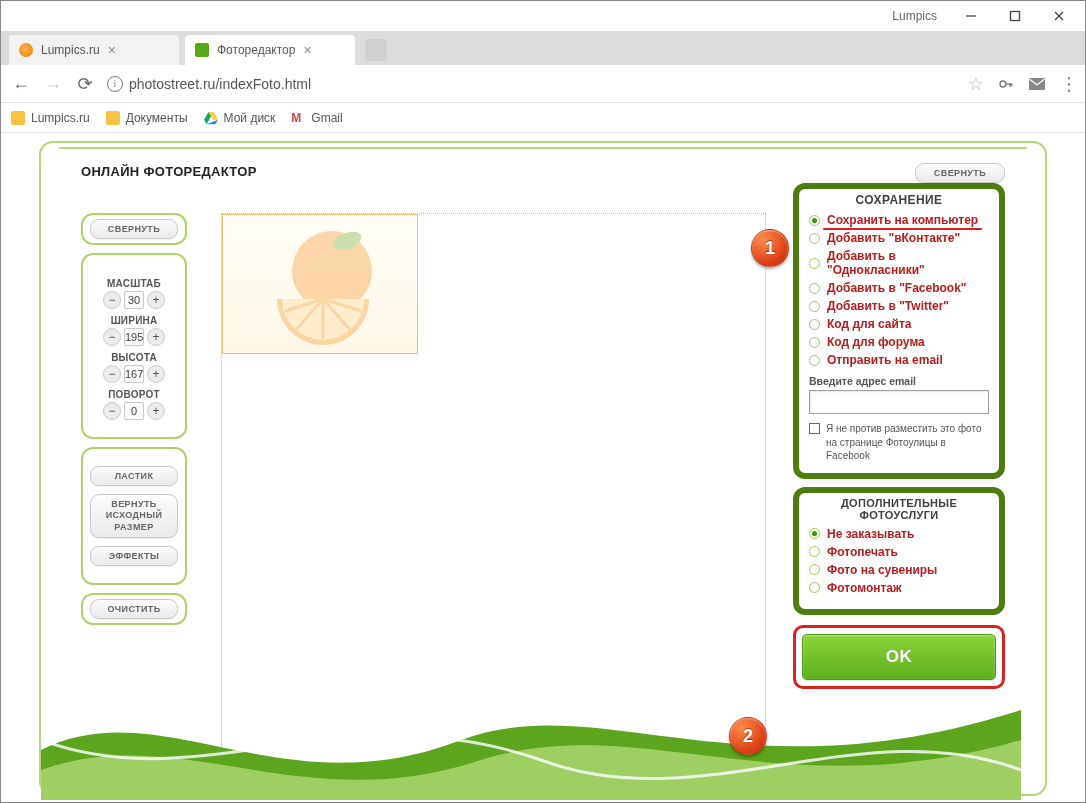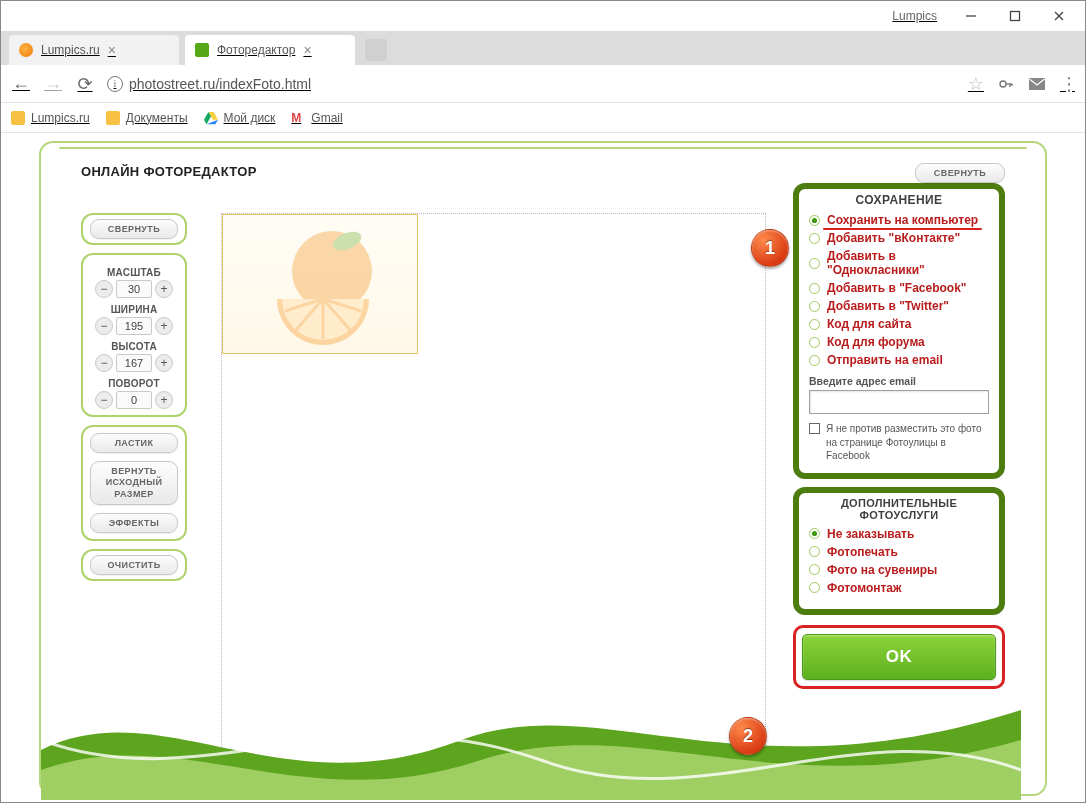--- a/index.html
+++ b/index.html
@@ -1,19 +1,19 @@
 <!DOCTYPE html>
 <html><head>
 <meta charset="utf-8">
 <style>
 * { margin: 0; padding: 0; box-sizing: border-box; font-family: Arial, sans-serif; }
 body { background: #fff; width: 1086px; height: 803px; overflow: hidden; position: relative; }
 
 
-.window { width: 1086px; height: 803px; border: 1px solid #888; background: #fff; display: flex; flex-direction: column; text-decoration: underline; }
+.window { width: 1086px; height: 803px; border: 1px solid #888; background: #fff; display: flex; flex-direction: column; }
 .titlebar { height: 30px; background: #fff; display: flex; align-items: center; justify-content: flex-end; padding: 0 4px; font-size: 12px; color: #666; }
 .titlebar .title { margin-right: 12px; }
 .winbtn { width: 44px; height: 28px; display: inline-flex; align-items: center; justify-content: center; color: #444; cursor: pointer; }
 .winbtn svg { width: 12px; height: 12px; }
 
 
 .tabstrip { height: 34px; background: #dcdcdc; display: flex; align-items: flex-end; padding-left: 8px; }
 .tab { height: 30px; background: #f2f2f2; border-radius: 4px 4px 0 0; display: flex; align-items: center; padding: 0 10px; margin-right: 6px; font-size: 12px; color: #555; gap: 8px; min-width: 170px; }
 .tab.active { background: #fff; }
 .tab .favicon { width: 14px; height: 14px; border-radius: 50%; display: inline-block; }
@@ -37,26 +37,26 @@
 .editor-frame { position: absolute; left: 38px; top: 8px; right: 38px; bottom: 6px; border: 2px solid #b4d77c; border-radius: 14px; background: #fff; }
 .inner-top-border { position: absolute; left: 18px; right: 18px; top: 4px; height: 2px; background: #b4d77c; border-radius: 2px; }
 
 
 .logo-area { position: absolute; left: 40px; top: 20px; }
 .logo-text { font-size: 24px; font-weight: 900; color: #e87b00; letter-spacing: 1px; font-family: Arial Black, Arial, sans-serif; text-shadow: 1px 1px 0 #a65400; }
 .logo-sub { font-size: 13px; font-weight: 700; letter-spacing: 0.3px; color: #222; margin-top: 1px; }
 
 
 .leftpanel { position: absolute; left: 40px; top: 70px; width: 106px; }
-.roundbox { border: 2px solid #aed36a; border-radius: 12px; margin-bottom: 8px; padding: 6px 6px; text-align: center; }
+.roundbox { border: 2px solid #aed36a; border-radius: 12px; margin-bottom: 8px; padding: 17px 6px; text-align: center; }
 .roundbox.tight { padding: 4px 4px; }
 .roundbox .label { font-size: 10px; font-weight: 700; color: #555; margin: 6px 0 2px; letter-spacing: 0.2px; }
 .stepper { display: flex; align-items: center; justify-content: center; gap: 3px; }
 .stepbtn { width: 18px; height: 18px; border-radius: 50%; background: #ececec; border: 1px solid #c9c9c9; display: inline-flex; align-items: center; justify-content: center; font-size: 12px; color: #555; cursor: pointer; }
-.stepval { width: 36px; height: 18px; border: 1px solid #c9c9c9; background: #fafafa; font-size: 11px; color: #444; text-align: center; line-height: 16px; border-radius: 2px; }
+.stepval { width: 20px; height: 18px; border: 1px solid #c9c9c9; background: #fafafa; font-size: 11px; color: #444; text-align: center; line-height: 16px; border-radius: 2px; }
 .pillbtn { display: block; width: 88px; margin: 0 auto; padding: 4px 2px; font-size: 9px; font-weight: 700; color: #666; background: linear-gradient(#fdfdfd,#e9e9e9); border: 1px solid #c7c7c7; border-radius: 9px; cursor: pointer; letter-spacing: 0.4px; box-shadow: 0 1px 1px rgba(0,0,0,0.06), inset 0 0 2px rgba(255,255,255,0.8); }
 .pillbtn.multi { line-height: 1.25; padding: 4px 2px; }
 .pillbtn + .pillbtn { margin-top: 8px; }
 
 
 .canvas-zone { position: absolute; left: 180px; top: 70px; width: 545px; height: 554px; border: 1px dotted #bdbdbd; background: #fff; }
 .img-placeholder { position: absolute; left: 0; top: 0; width: 196px; height: 140px; border: 1px solid #e6c36a; background: linear-gradient(#fffdf7,#fff8e8); overflow: hidden; }
 .orange-img { position: absolute; left: 14px; top: 8px; width: 150px; height: 126px; opacity: 0.38; }
 
 

